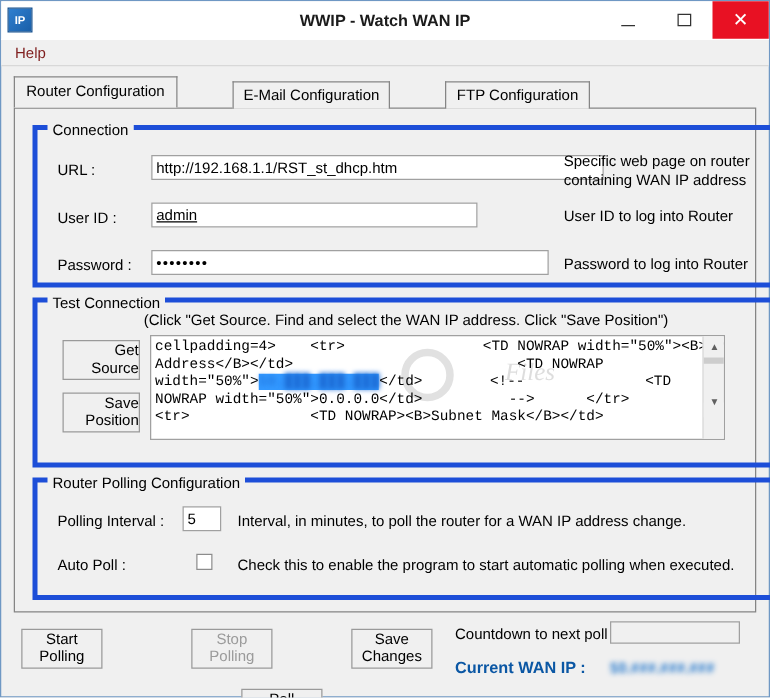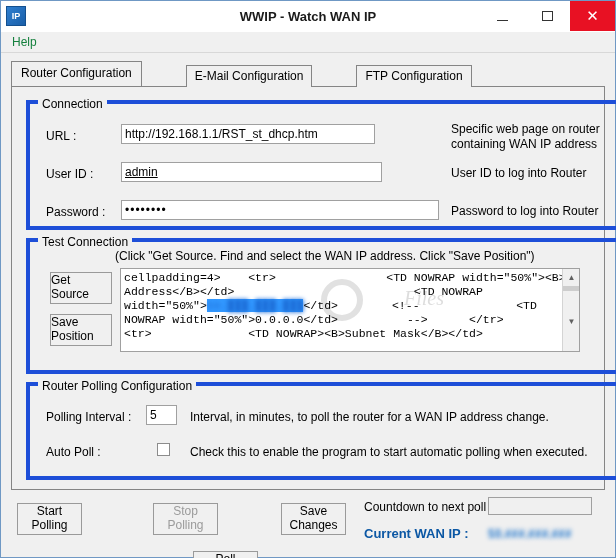--- a/index.html
+++ b/index.html
@@ -79,21 +79,21 @@
   .menubar {
     height: 20px;
     background: #f0f0f0;
     border-bottom: 1px solid #d8d8d8;
     display: flex;
     align-items: center;
     padding-left: 7px;
   }
   .menu-item {
     font-size: 12px;
-    color: #15803d;
+    color: #7f1d1d;
     padding: 2px 4px;
   }
   
   .tabstrip {
     margin: 11px 0 0 10px;
     display: flex;
     align-items: flex-end;
     height: 22px;
     position: relative;
     z-index: 2;
@@ -154,21 +154,21 @@
     padding: 1px 3px;
     box-sizing: border-box;
     color: #000;
   }
   .btn {
     border: 1px solid #9a9a9a;
     background: #f0f0f0;
     font-size: 12px;
     color: #000;
     display: flex;
-    align-items: flex-start;
+    align-items: flex-end;
     justify-content: center;
     text-align: center;
     line-height: 1.15;
     box-sizing: border-box;
   }
   
   .source-box {
     position: absolute;
     background: #ffffff;
     border: 1px solid #a0a0a0;
@@ -317,21 +317,21 @@
     <div class="tab">E-Mail Configuration</div>
     <div class="tab">FTP Configuration</div>
   </div>
 
   <div class="tab-panel">
 
     <div class="group" style="left:14px; top:13px; width:568px; height:122px;">
       <div class="group-title">Connection</div>
 
       <div class="lbl" style="left:16px; top:25px;">URL :</div>
-      <input class="txt" style="left: 91px; top: 20px; width: 254px; height: 20px;" value="http://192.168.1.1/RST_st_dhcp.htm">
+      <input class="txt" style="left: 91px; top: 20px; width: 362px; height: 20px;" value="http://192.168.1.1/RST_st_dhcp.htm">
       <div class="lbl" style="left:421px; top:18px;">Specific web page on router</div>
       <div class="lbl" style="left:421px; top:33px;">containing WAN IP address</div>
 
       <div class="lbl" style="left:16px; top:63px;">User ID :</div>
       <input class="txt" style="left: 91px; top: 58px; width: 261px; height: 20px; text-decoration: underline;" value="admin">
       <div class="lbl" style="left:421px; top:62px;">User ID to log into Router</div>
 
       <div class="lbl" style="left:16px; top:101px;">Password :</div>
       <input class="txt" style="left: 91px; top: 96px; width: 318px; height: 20px; letter-spacing: 1px;" value="••••••••">
       <div class="lbl" style="left:421px; top:100px;">Password to log into Router</div>

